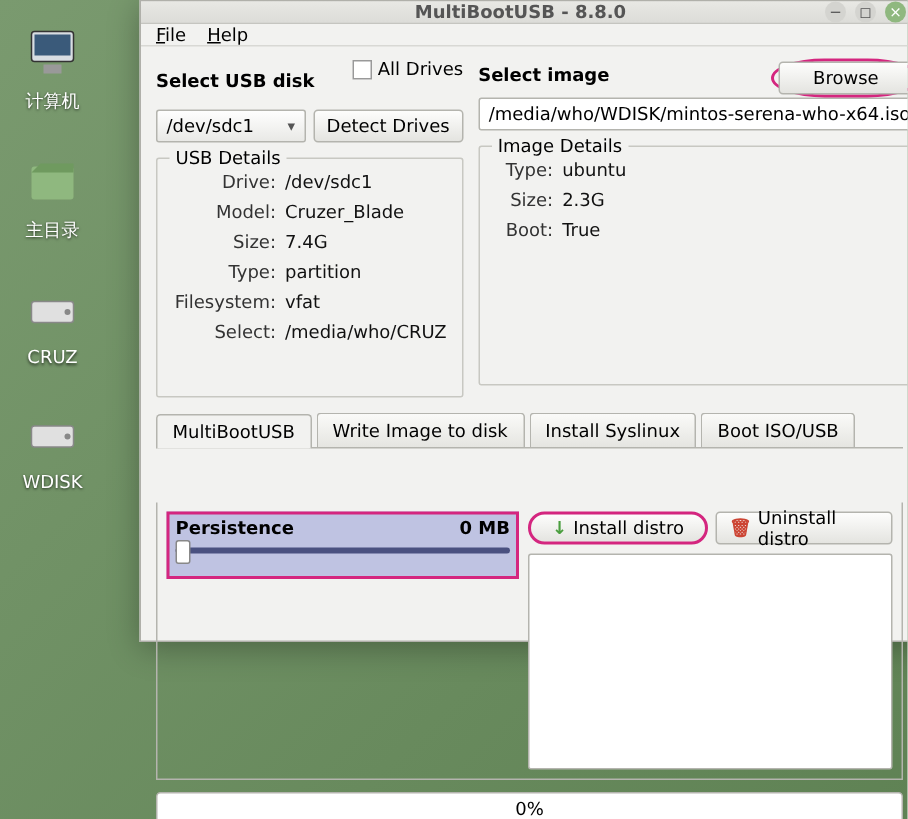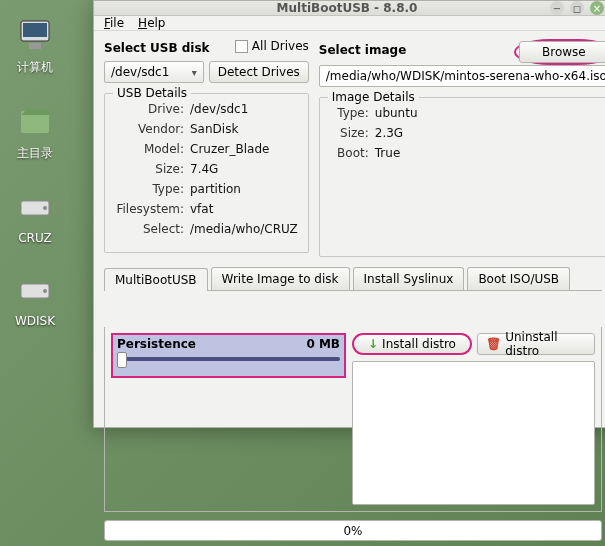--- a/index.html
+++ b/index.html
@@ -20,21 +20,21 @@
 .menubar { height: 22px; display: flex; gap: 14px; padding: 0 10px; border-bottom: 1px solid #d8d8d4; }
 .menubar span { font-size: 12px; cursor: pointer; }
 .menubar span u { text-decoration: underline; }
 .content { padding: 8px 10px 10px; flex: 1; display: flex; flex-direction: column; }
 
 .top-row { display: flex; gap: 10px; }
 .left-col { width: 245px; }
 .right-col { flex: 1; }
 
 .bold-lbl { font-weight: bold; font-size: 12px; margin-bottom: 4px; display: inline-block; }
-.chk-row { display: flex; align-items: center; justify-content: flex-end; gap: 4px; margin-bottom: 8px; }
+.chk-row { display: flex; align-items: center; justify-content: flex-end; gap: 4px; margin-bottom: 20px; }
 .chk { width: 13px; height: 13px; border: 1px solid #999; background: #fff; }
 
 .sel-row { display: flex; gap: 5px; align-items: center; margin-bottom: 6px; }
 .dd { flex: 1; height: 22px; background: linear-gradient(#fefefe,#e9e9e6); border: 1px solid #b4b4ae; border-radius: 2px; display: flex; align-items: center; padding: 0 6px; position: relative; }
 .dd::after { content: "▾"; position: absolute; right: 6px; color: #555; font-size: 10px; }
 .btn { height: 22px; padding: 0 8px; background: linear-gradient(#fdfdfc,#e4e4e0); border: 1px solid #b4b4ae; border-radius: 3px; display: flex; align-items: center; justify-content: center; cursor: pointer; font-size: 12px; gap: 4px; }
 .btn.browse { width: 90px; }
 
 .line-head { display: flex; align-items: center; justify-content: space-between; }
 .hl-oval { border: 2px solid #d4267f; border-radius: 50%/70%; padding: 0 3px; }
@@ -141,24 +141,20 @@
             </div>
           <div class="btn">Detect Drives</div>
         </div>
         <div class="group" style="height:160px">
           <span class="group-title">USB Details</span>
           <div class="kv">
               <span class="k">Drive:</span>
               <span class="v">/dev/sdc1</span>
             </div>
           <div class="kv">
-              <span class="k">Vendor:</span>
-              <span class="v">SanDisk</span>
-            </div>
-          <div class="kv">
               <span class="k">Model:</span>
               <span class="v">Cruzer_Blade</span>
             </div>
           <div class="kv">
               <span class="k">Size:</span>
               <span class="v">7.4G</span>
             </div>
           <div class="kv">
               <span class="k">Type:</span>
               <span class="v">partition</span>

